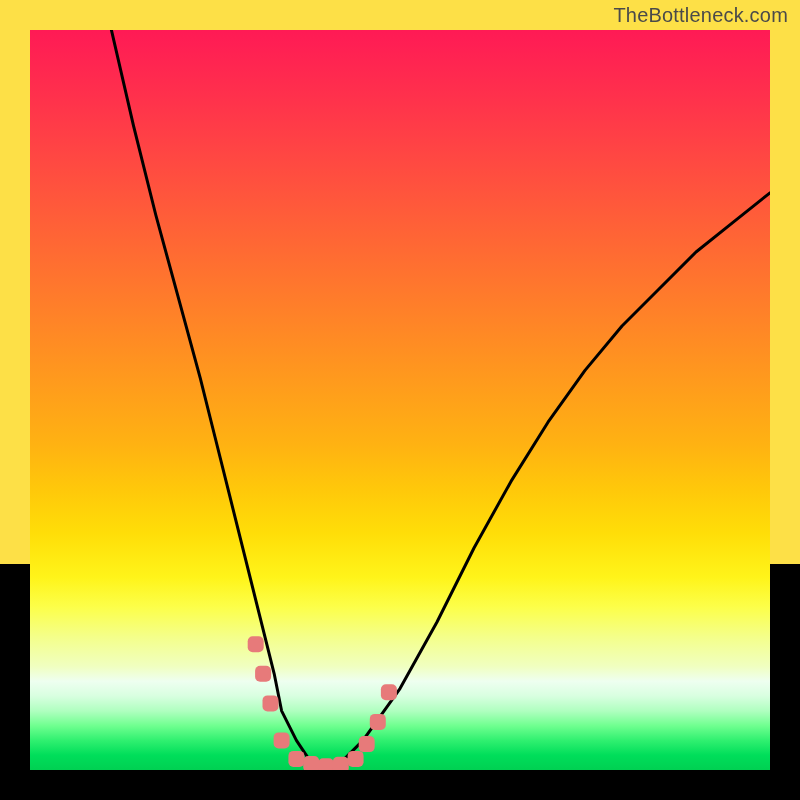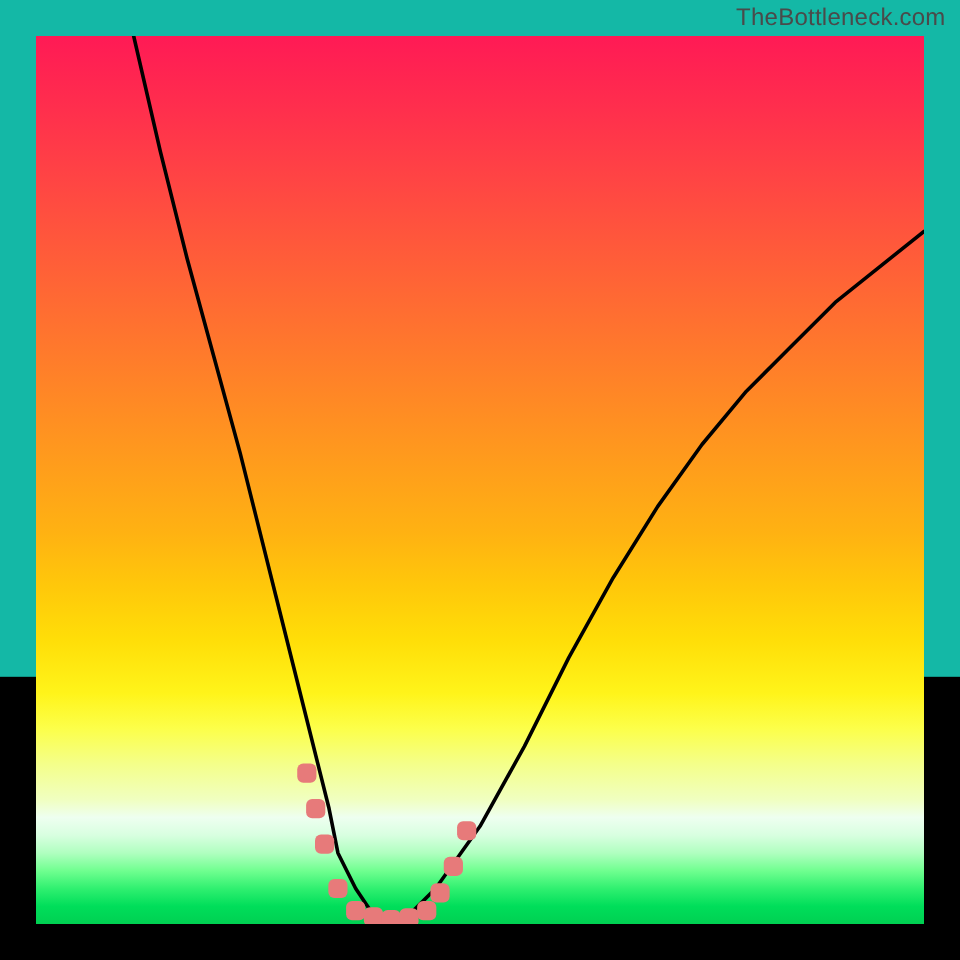--- a/index.html
+++ b/index.html
@@ -8,21 +8,21 @@
     width: 800px;
     height: 800px;
     background: #000;
     overflow: hidden;
     font-family: Arial, Helvetica, sans-serif;
   }
   .frame {
     position: absolute;
     left: 0; top: 0;
     width: 800px; height: 564px;
-    background: #14b8a6;
+    background: #fde047;
   }
   .plot {
     position: absolute;
     left: 30px;
     top: 30px;
     width: 740px;
     height: 740px;
     overflow: hidden;
   }
   .gradient {

